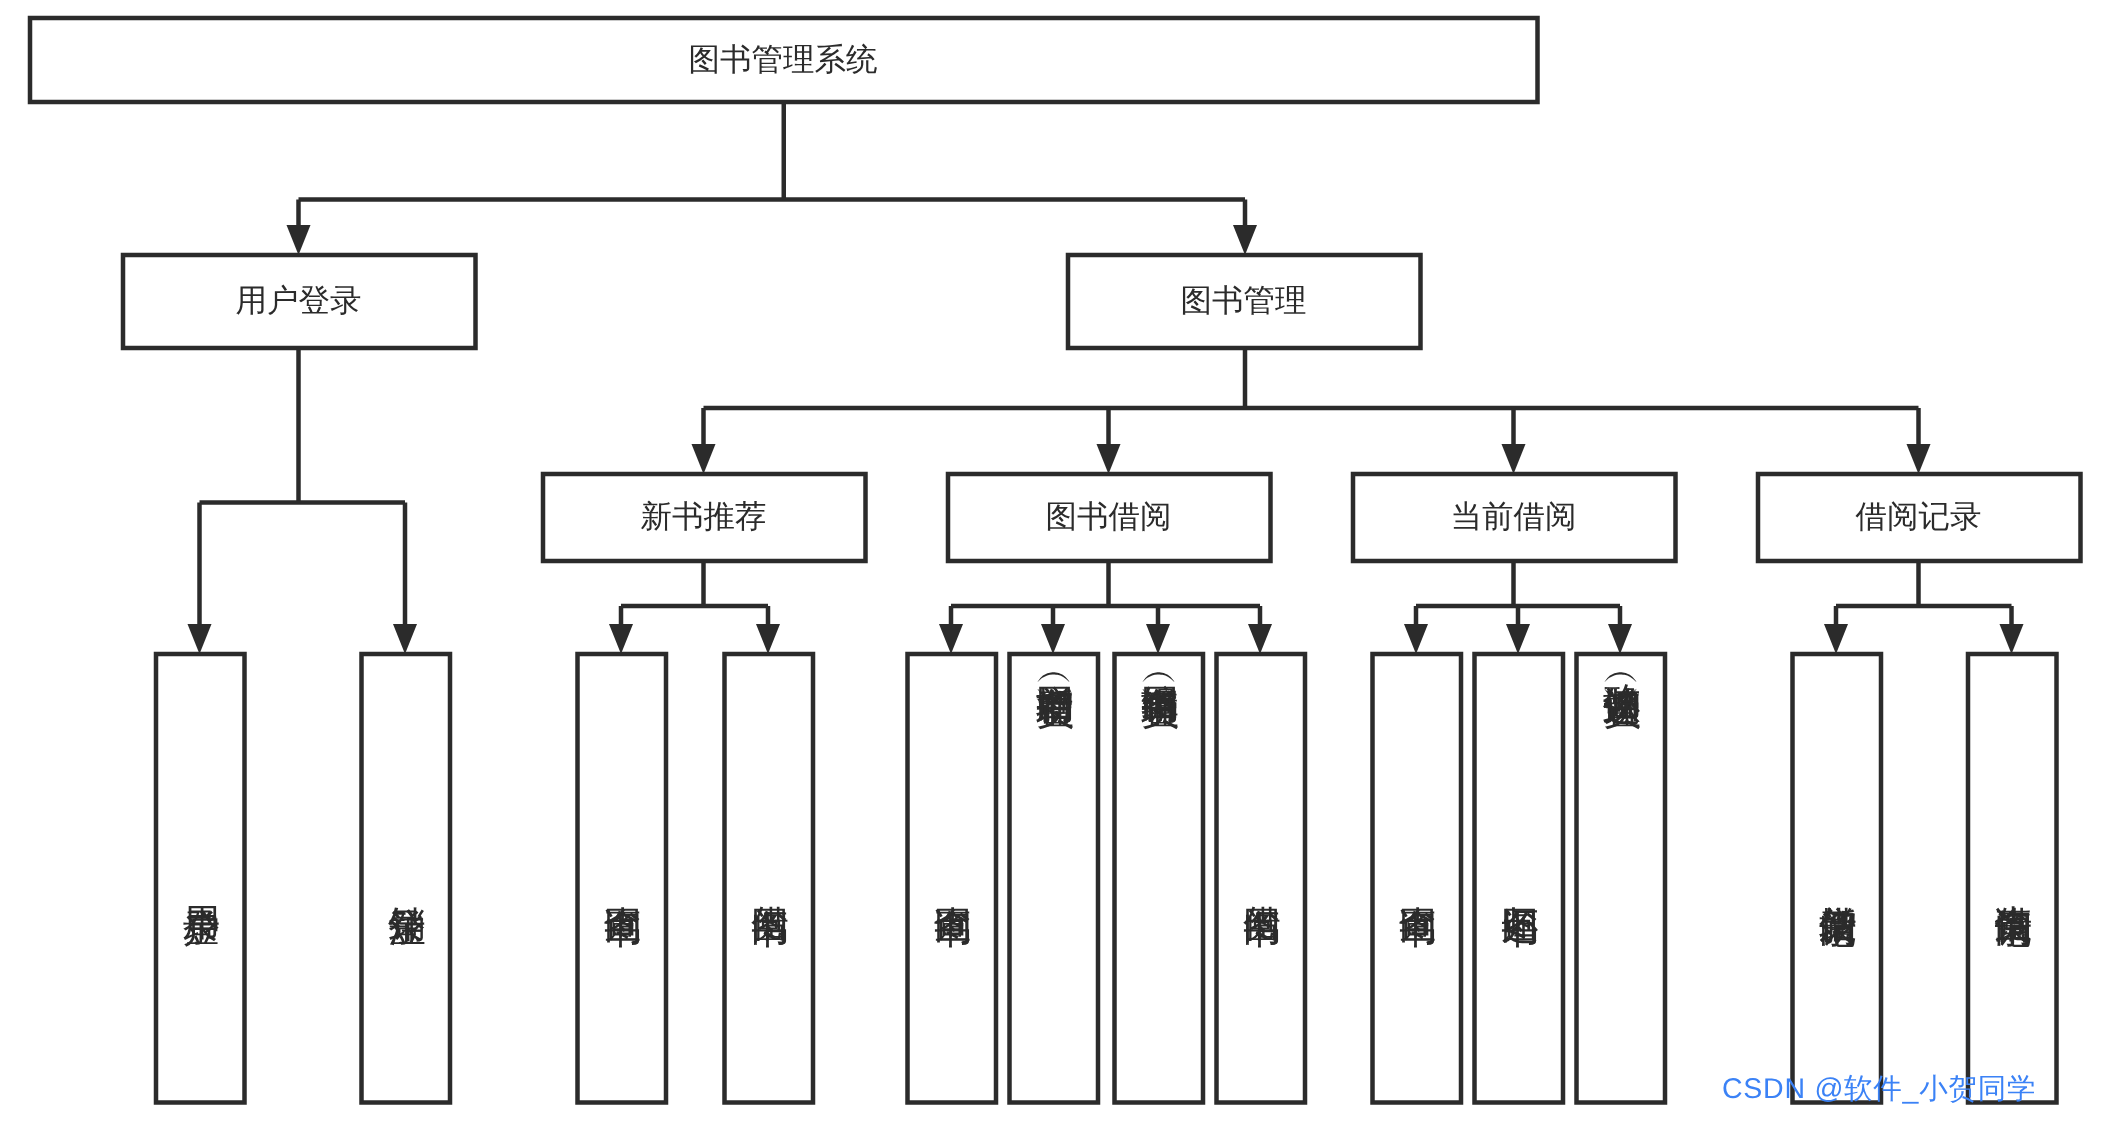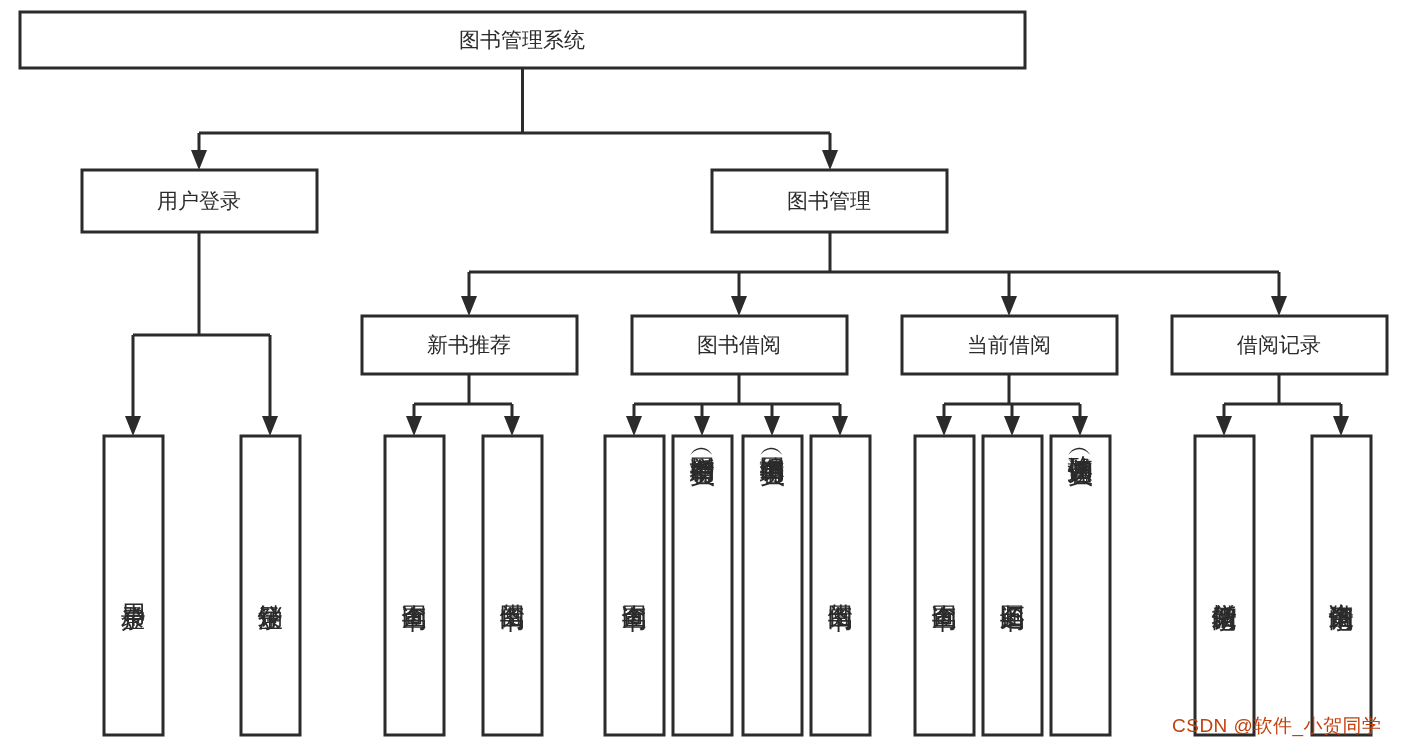--- a/index.html
+++ b/index.html
@@ -61,25 +61,25 @@
     font-family: "Liberation Sans", "DejaVu Sans", sans-serif;
     font-size: 25px;
     line-height: 1.06;
     color: #2b2b2b;
     letter-spacing: 1px;
     white-space: nowrap;
     text-align: center;
   }
   .watermark {
     position: absolute;
-    left: 1172px;
+    left: 1148px;
     top: 713px;
     font-family: "Liberation Sans", "DejaVu Sans", sans-serif;
     font-size: 19px;
-    color: #c2410c;
+    color: #3b82f6;
     white-space: nowrap;
     letter-spacing: 0.5px;
   }
 </style>
 </head>
 <body>
 
 <div id="diagram-root">
 
   <svg id="tree-svg" viewBox="0 0 1405 747">

